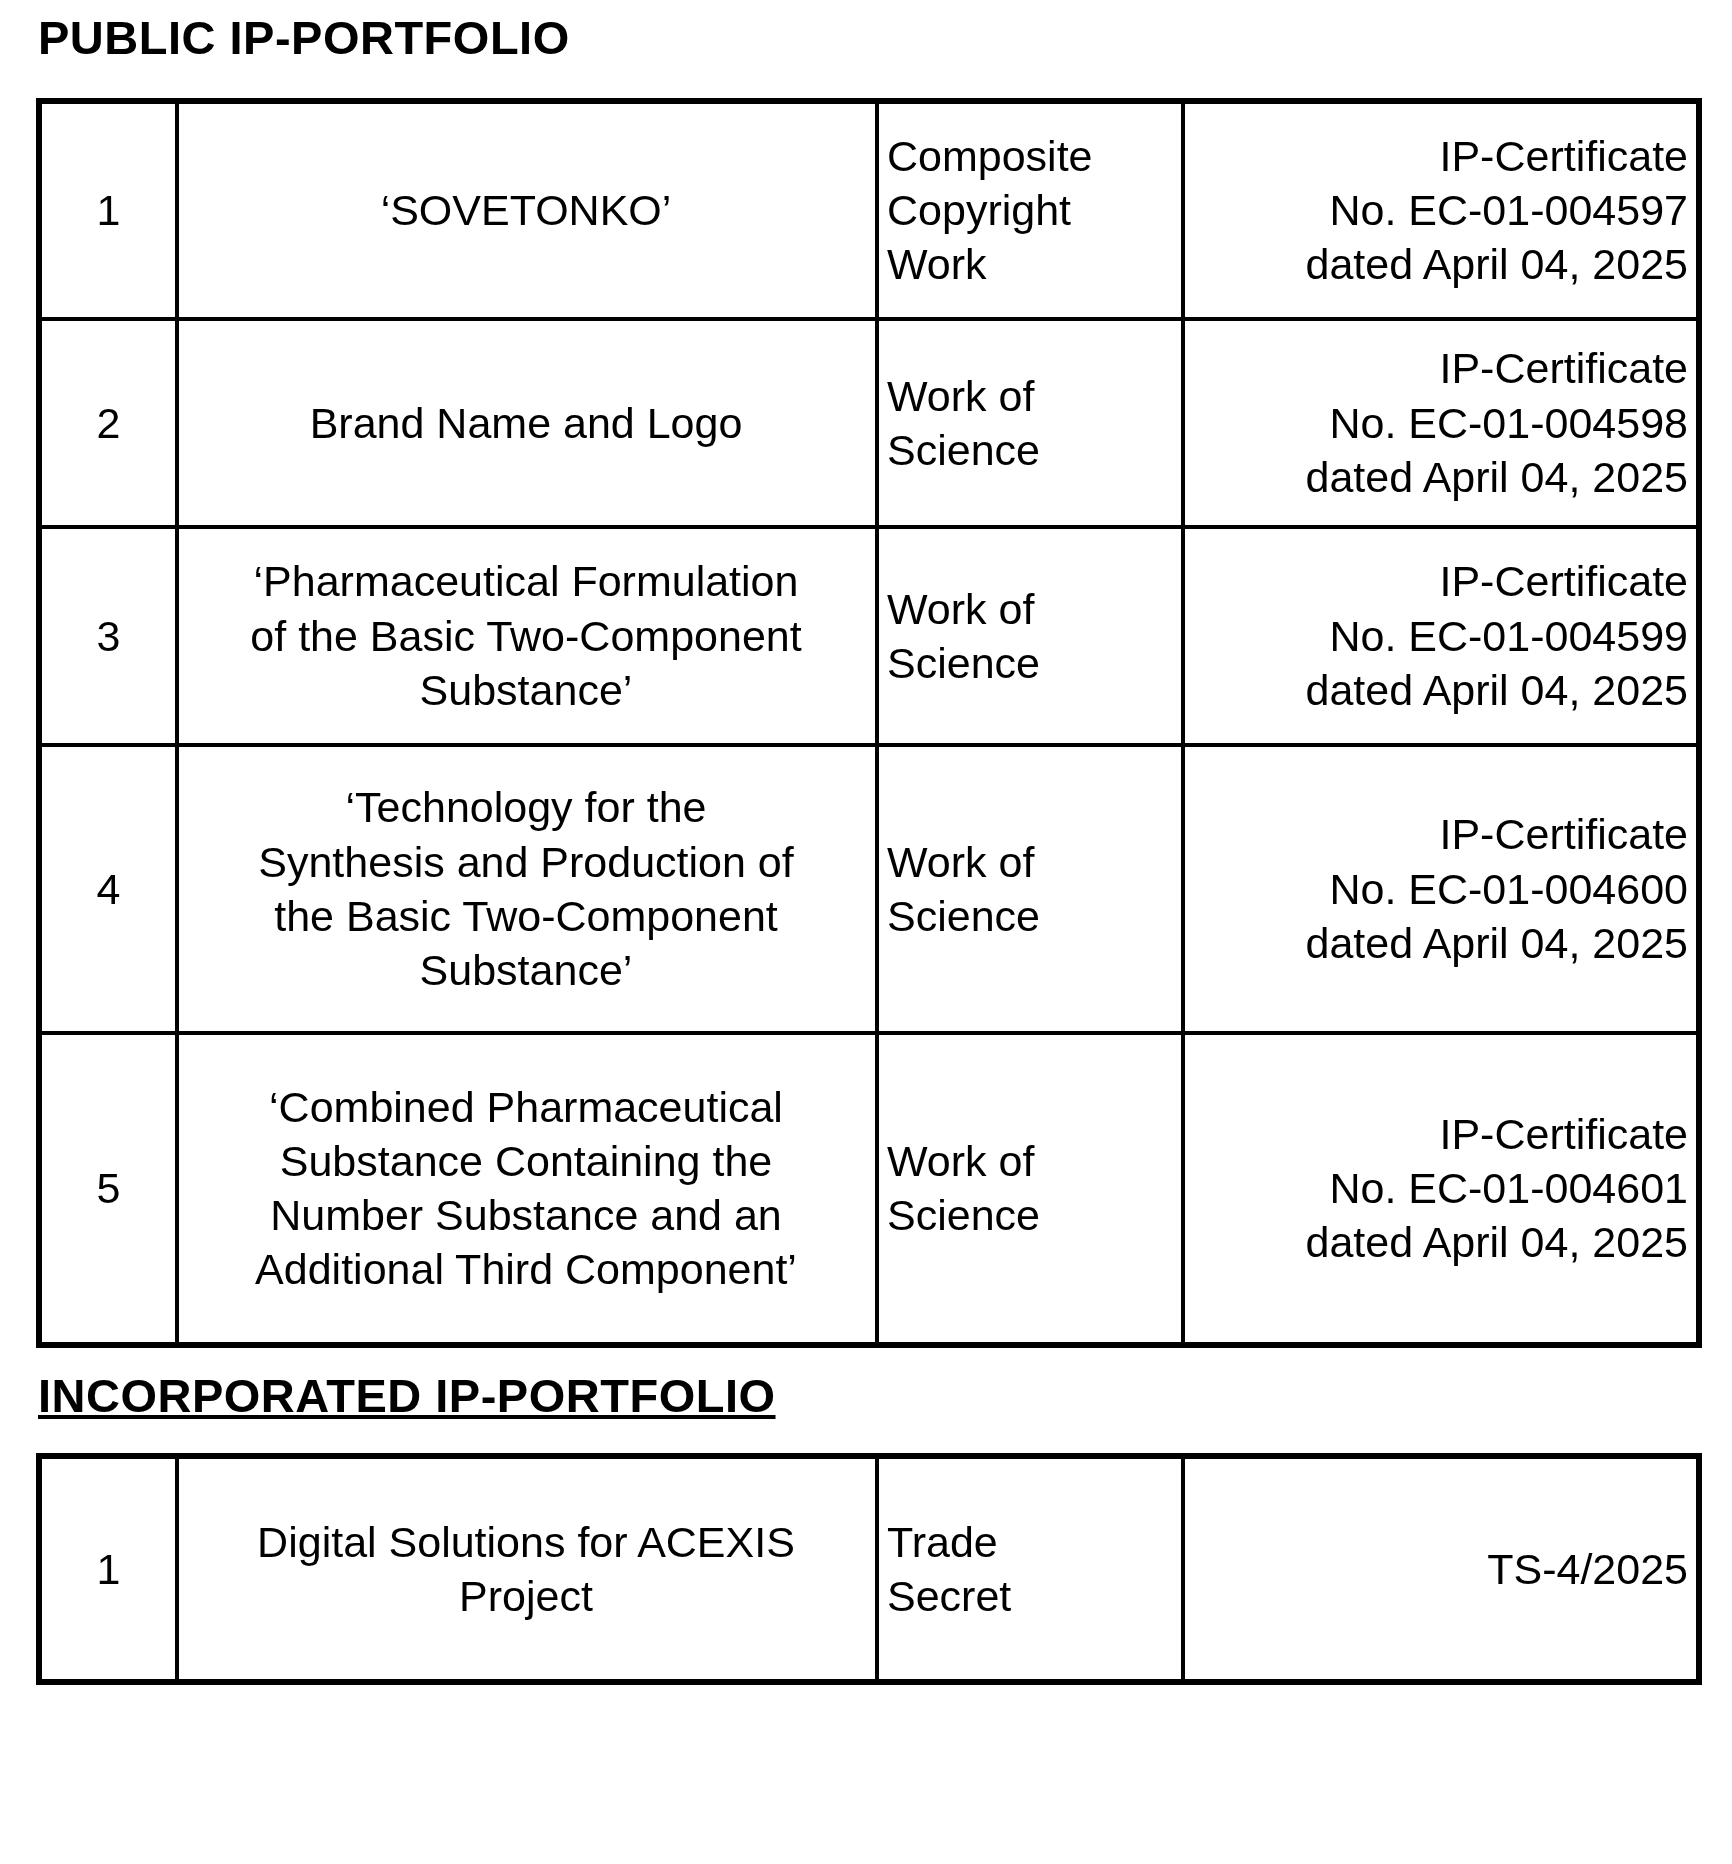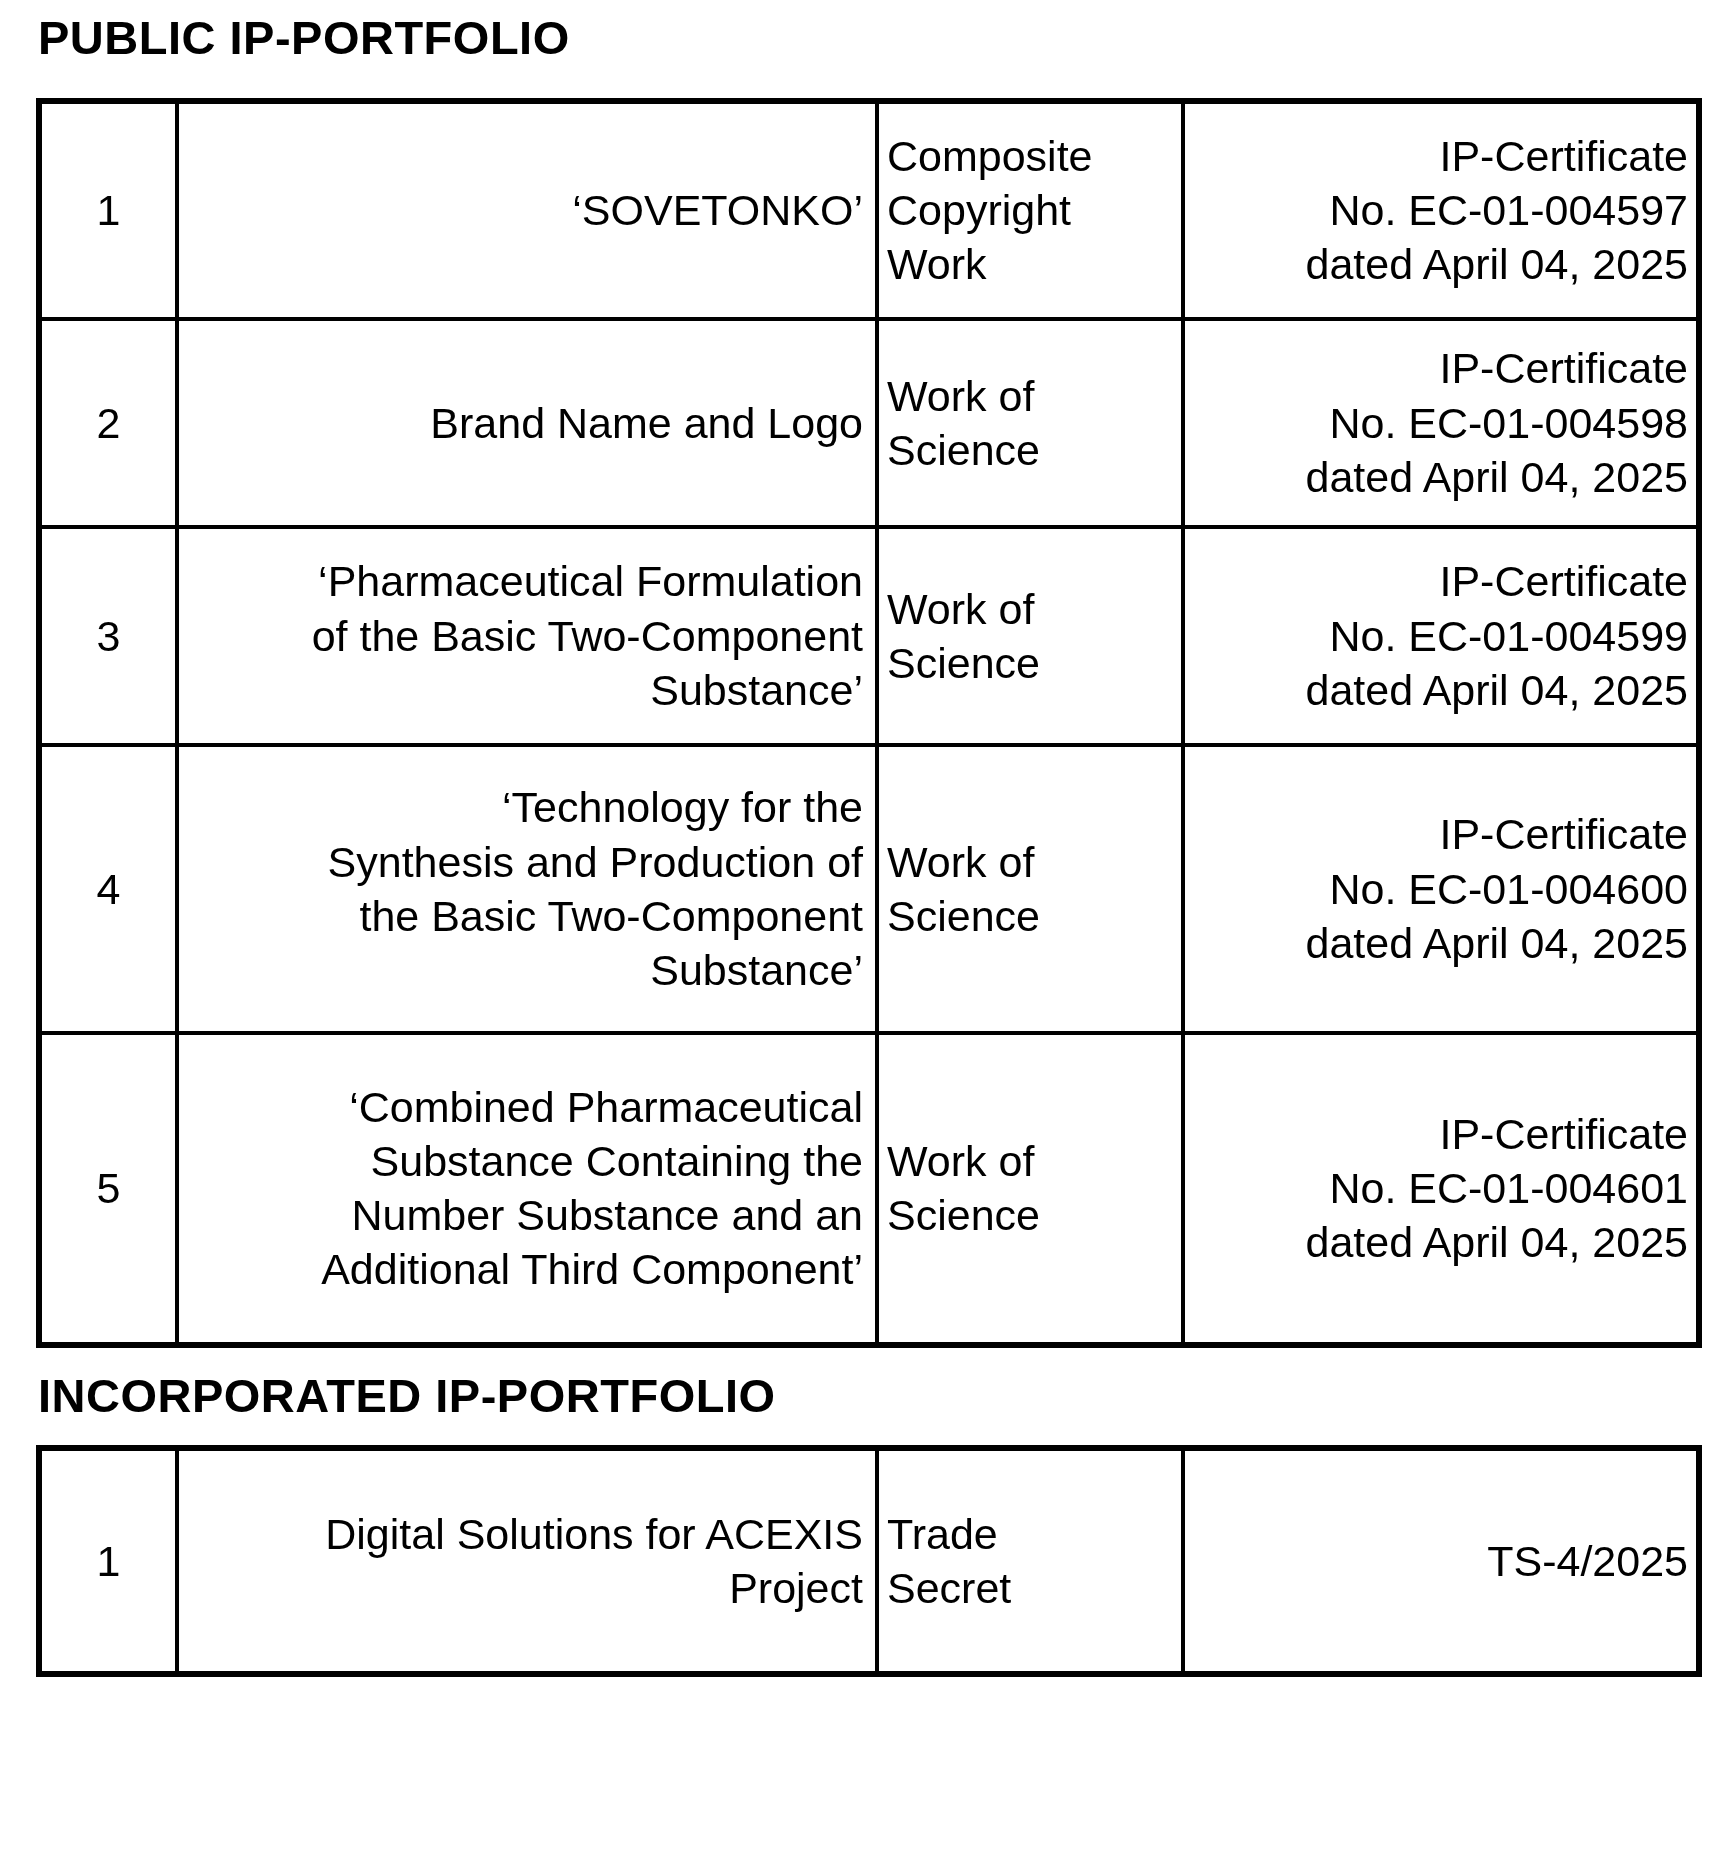--- a/index.html
+++ b/index.html
@@ -18,21 +18,21 @@
     overflow: hidden;
   }
   .section-title {
     font-size: 47px;
     font-weight: bold;
     line-height: 1.1;
     margin: 0;
     letter-spacing: 0.5px;
   }
   .title-public { margin: 6px 0 34px 2px; }
-  .title-incorporated { margin: 22px 0 24px 2px; }
+  .title-incorporated { margin: 22px 0 32px 2px; text-decoration: underline; }
 
   table.ip-table {
     border-collapse: collapse;
     table-layout: fixed;
     width: 1660px;
     border: 6px solid #000000;
   }
   .ip-table th, .ip-table td {
     border: 4px solid #000000;
     vertical-align: middle;
@@ -48,21 +48,21 @@
     padding: 6px 8px;
     white-space: pre-line;
   }
   .ip-table td {
     font-size: 43px;
     line-height: 1.26;
     padding: 10px 8px;
     white-space: pre-line;
   }
   td.cell-no   { text-align: center; }
-  td.cell-title{ text-align: right; padding-left: 10px; padding-right: 12px; }
+  td.cell-title{ text-align: center; padding-left: 10px; padding-right: 12px; }
   td.cell-type { text-align: left; }
   td.cell-doc  { text-align: right; }
 
   col.col-no    { width: 138px; }
   col.col-title { width: 700px; }
   col.col-type  { width: 306px; }
   col.col-doc   { width: 516px; }
 
   tr.h-header { height: 172px; }
   tr.h-r1 { height: 218px; }

